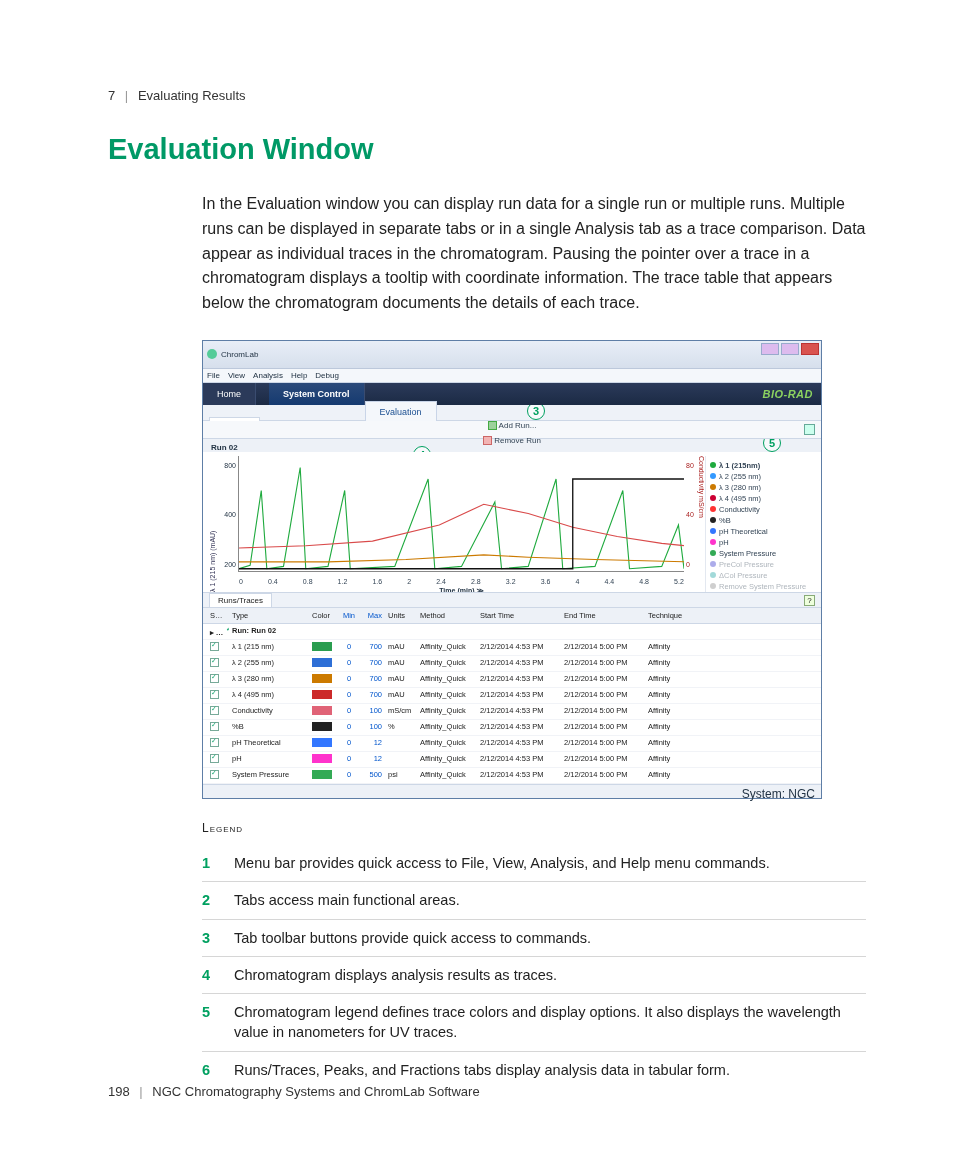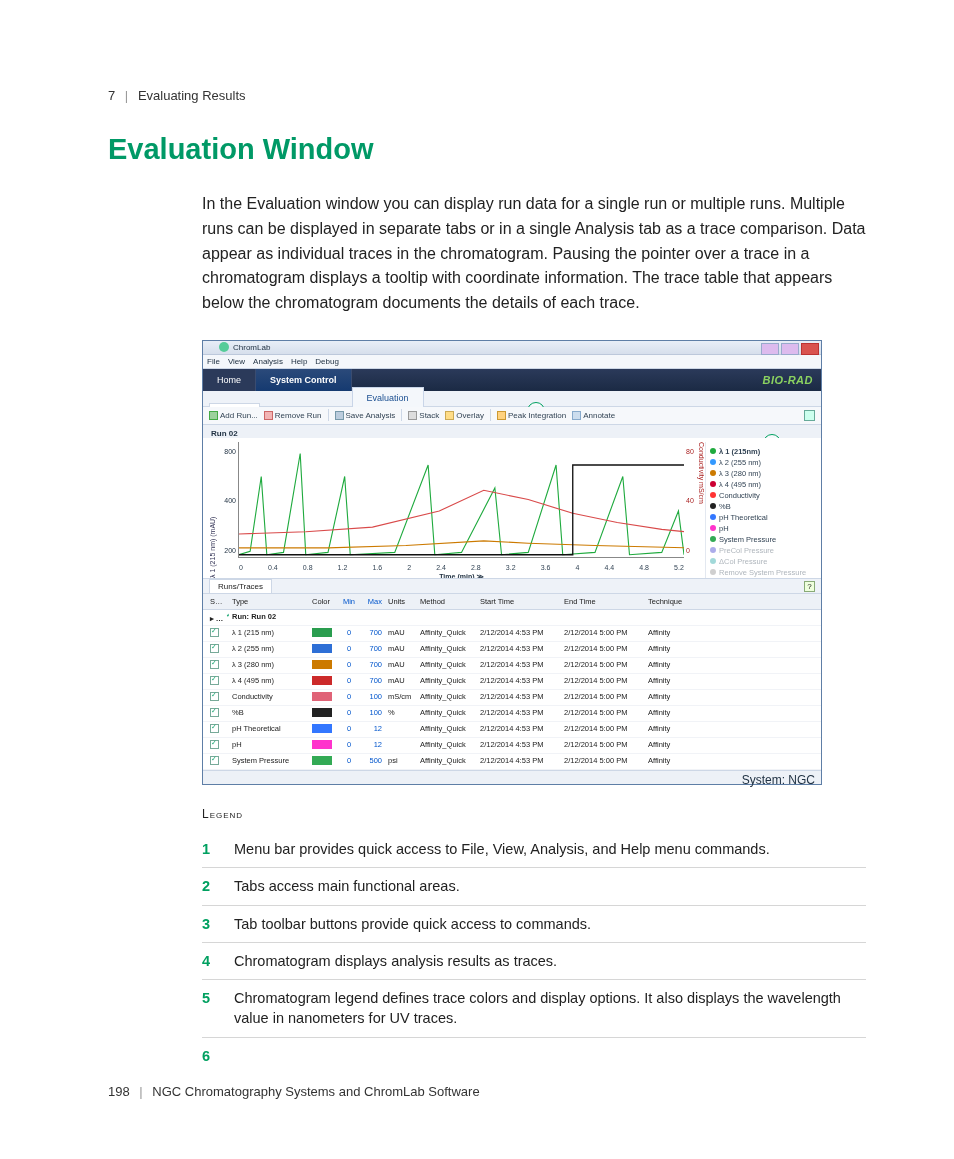--- a/index.html
+++ b/index.html
@@ -36,26 +36,26 @@
   
   .figure {
     margin-left: 94px;
     width: 620px;
     border: 1px solid #5e7ea6;
     background: #edf1f7;
     font-size: 8px;
     position: relative;
   }
   .win-top {
-    height: 14px;
+    height: 28px;
     background: linear-gradient(#e8eef7,#d6dfec);
     border-bottom: 1px solid #bcc8db;
     display: flex;
     align-items: center;
-    padding: 0 16px;
+    padding: 0 4px;
     position: relative;
   }
   .win-title-icon {
     width: 10px; height: 10px; border-radius: 50%;
     background: #5c9; margin-right: 4px;
   }
   .win-title { font-size: 8px; color: #234; }
   .win-btns { position:absolute; right:2px; top:2px; display:flex; gap:2px;}
   .win-btn { width:18px; height:12px; background:#dbe; border:1px solid #9ac;}
   .win-btn.close{ background:#d9534f; border-color:#b33;}
@@ -74,40 +74,40 @@
     display:flex; align-items:stretch;
     position:relative;
   }
   .topnav .navtab {
     padding:0 14px;
     display:flex; align-items:center;
     font-size:9px; color:#fff;
     border-right:1px solid #3a4c70;
   }
   .topnav .navtab.home { background:#2b3a5a; }
-  .topnav .navtab.sys { background: linear-gradient(#2b4a7a,#153a70); font-weight:bold;}
+  .topnav .navtab.sys { background: linear-gradient(#2b4a7a,#153a70); font-weight:bold;margin-left:13px;}
   .topnav .navtab.eval { background:#f4f7fb; color:#1b4f91; border:1px solid #c9d5e8; border-bottom:none; position:relative; top:18px;}
   .topnav .brand {
     position:absolute; right:8px; top:0; bottom:0;
     display:flex; align-items:center;
     font-size:11px; font-weight:bold; font-style:italic; color:#8bd260;
     letter-spacing:0.5px;
   }
   .subtabs {
     height:16px; background:#eef2f8; border-bottom:1px solid #cdd7e6;
     display:flex; align-items:center; padding-left:6px;
   }
   .subtabs .stab{
     font-size:8px; padding:2px 8px; background:#fff; border:1px solid #cdd7e6;
     border-bottom:none; color:#234;margin-top:24px;
   }
   .toolbar {
     height:18px; background:#f6f8fb; border-bottom:1px solid #cdd7e6;
     display:flex; align-items:center; gap:6px; padding:0 6px;
-    font-size:8px; color:#234; position:relative;
+    font-size:8px; color:#234; position:relative;flex-direction:column;
   }
   .toolbar .tbtn { display:flex; align-items:center; gap:2px; color:#345;}
   .toolbar .tbtn .mini{width:9px;height:9px;display:inline-block;}
   .toolbar .sep{width:1px;height:12px;background:#cdd7e6;}
   .toolbar .save-icon{position:absolute; right:6px; top:3px; width:11px;height:11px;border:1px solid #6a9; background:#cfe;}
   .runlabel{font-size:8px; font-weight:bold; padding:4px 8px 0 8px; color:#234;}
   .chartwrap{
     display:flex; padding:4px 6px 0 6px; background:#fff; height:140px; position:relative;
   }
   .chartaxis-y{width:22px; font-size:7px; color:#234; display:flex; flex-direction:column; justify-content:space-between; align-items:flex-end; padding:6px 2px 24px 0;}
@@ -511,20 +511,21 @@
       <div class="legend-row">
         <div class="legend-num">4</div>
         <div class="legend-text">Chromatogram displays analysis results as traces.</div>
       </div>
       <div class="legend-row">
         <div class="legend-num">5</div>
         <div class="legend-text">Chromatogram legend defines trace colors and display options. It also displays the wavelength value in nanometers for UV traces.</div>
       </div>
       <div class="legend-row">
         <div class="legend-num">6</div>
+        <div class="legend-text">Runs/Traces, Peaks, and Fractions tabs display analysis data in tabular form.</div>
       </div>
     </div>
 </div>
 
 <div class="footer">
   <span>198</span>
   <span class="sep">|</span>
   <span>NGC Chromatography Systems and ChromLab Software</span>
 </div>
 

